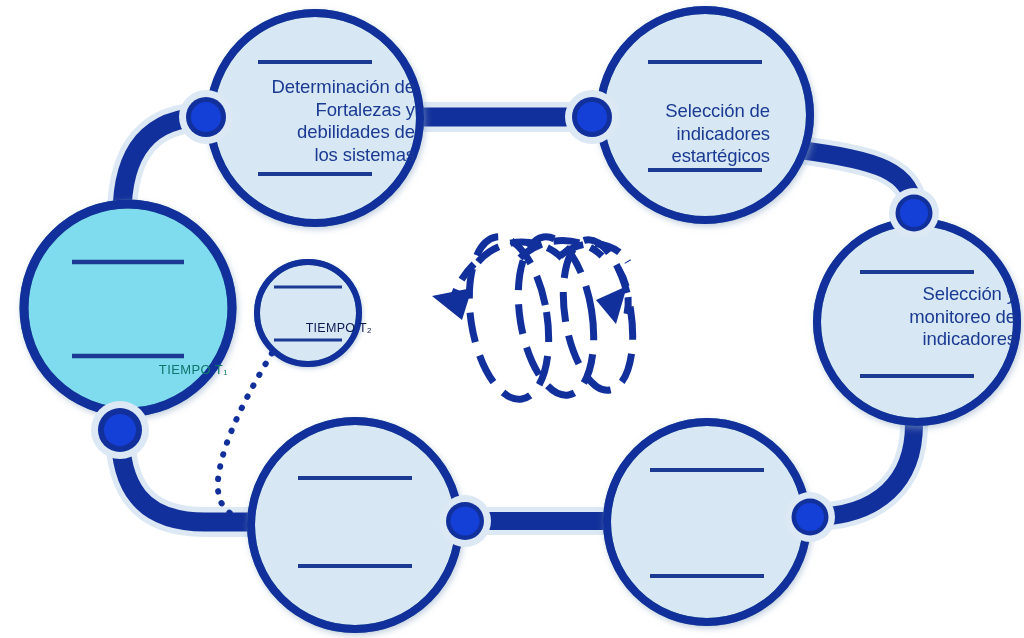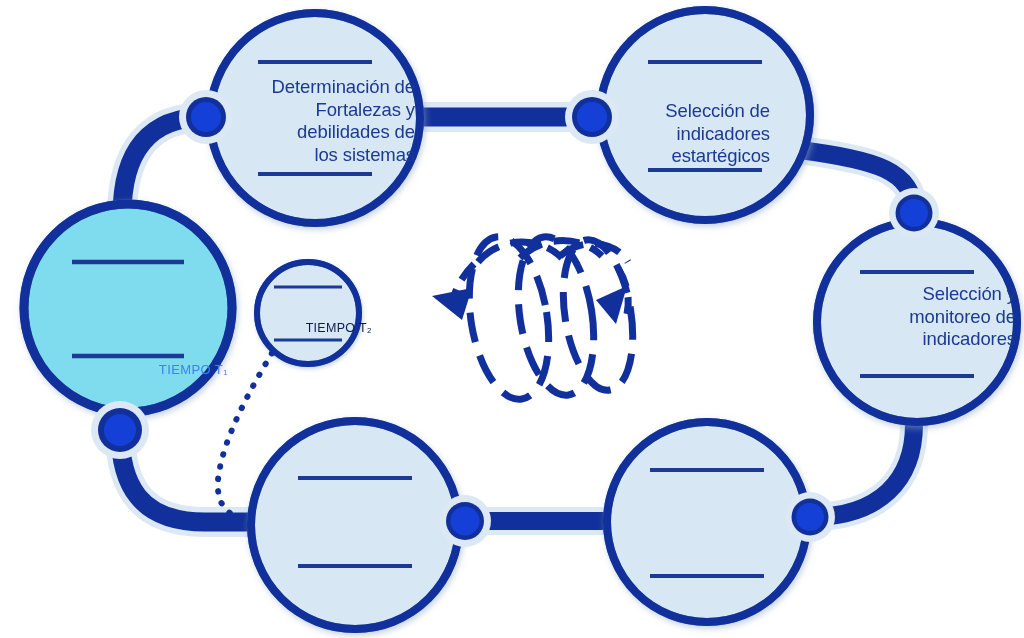--- a/index.html
+++ b/index.html
@@ -34,21 +34,21 @@
     line-height: 1.22;
     pointer-events: none;
     white-space: pre-line;
   }
   .node-label.main {
     font-size: 18.5px;
     letter-spacing: -0.1px;
   }
   .node-label.sub {
     font-size: 13px;
-    color: #3b82f6;
+    color: #0f766e;
     letter-spacing: 0.4px;
   }
   .node-label.tiny {
     font-size: 12.5px;
     color: #0D1B52;
     letter-spacing: 0.3px;
   }
 </style>
 </head>
 <body>

